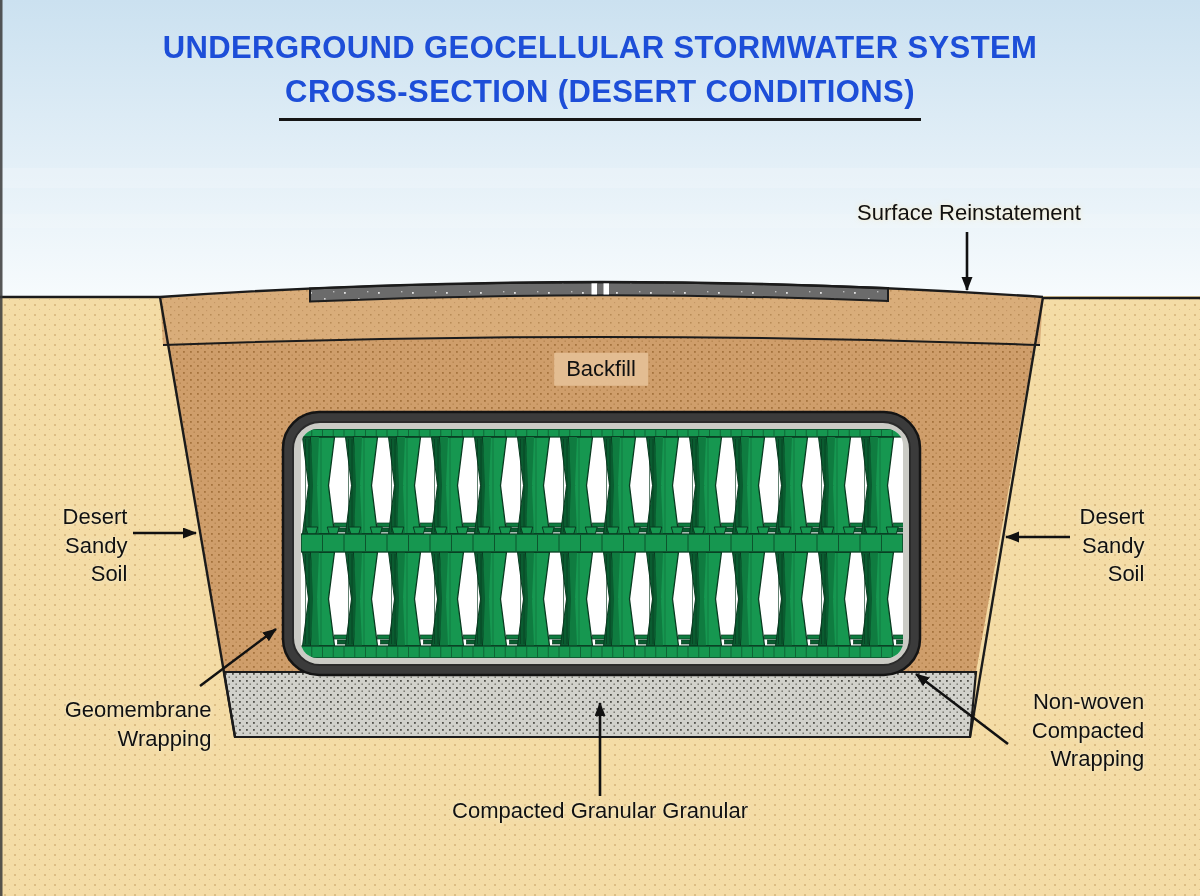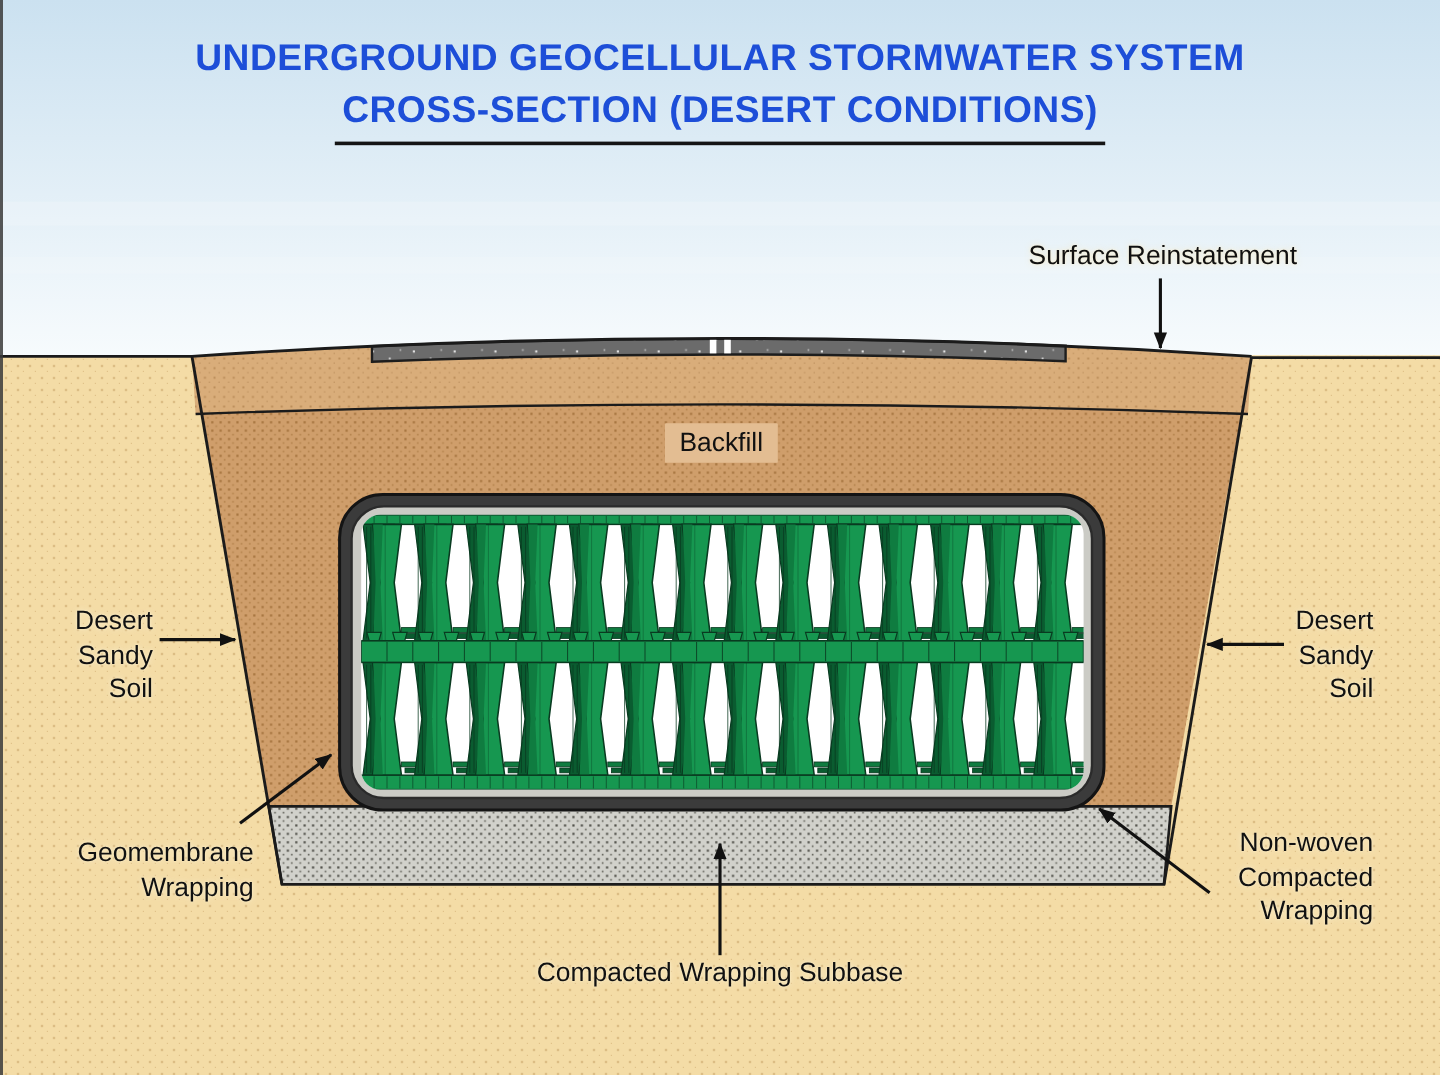--- a/index.html
+++ b/index.html
@@ -536,14 +536,14 @@
 Sandy
 Soil</div>
 
   <div class="label" style="left:138px;top:713px;margin-top:12px;">Geomembrane
 Wrapping</div>
 
   <div class="label" style="left:1088px;top:731px;">Non-woven
 Compacted
 Wrapping</div>
 
-  <div class="label" style="left:600px;top:811px;">Compacted Wrapping Subbase</div>
+  <div class="label" style="left:600px;top:811px;">Compacted Granular Granular</div>
 </div>
 
 </body></html>

